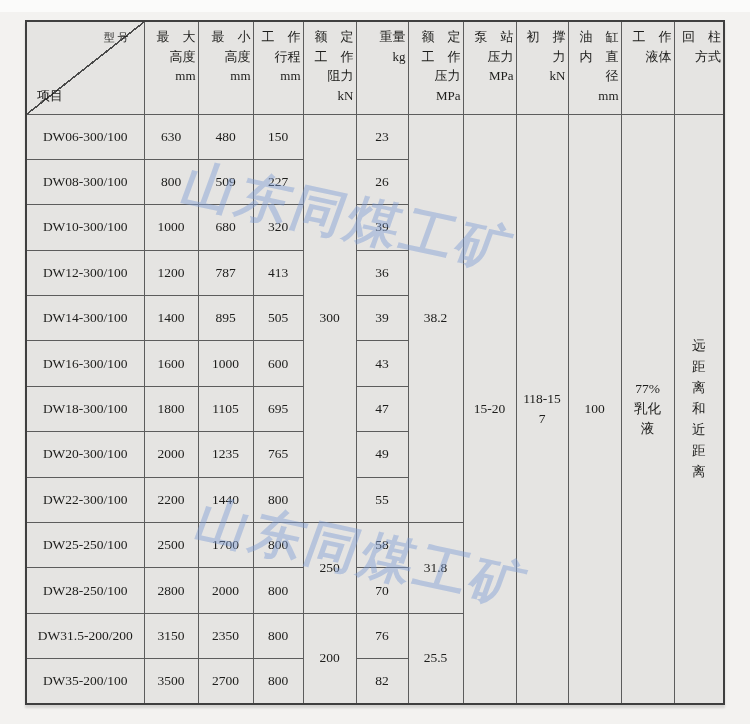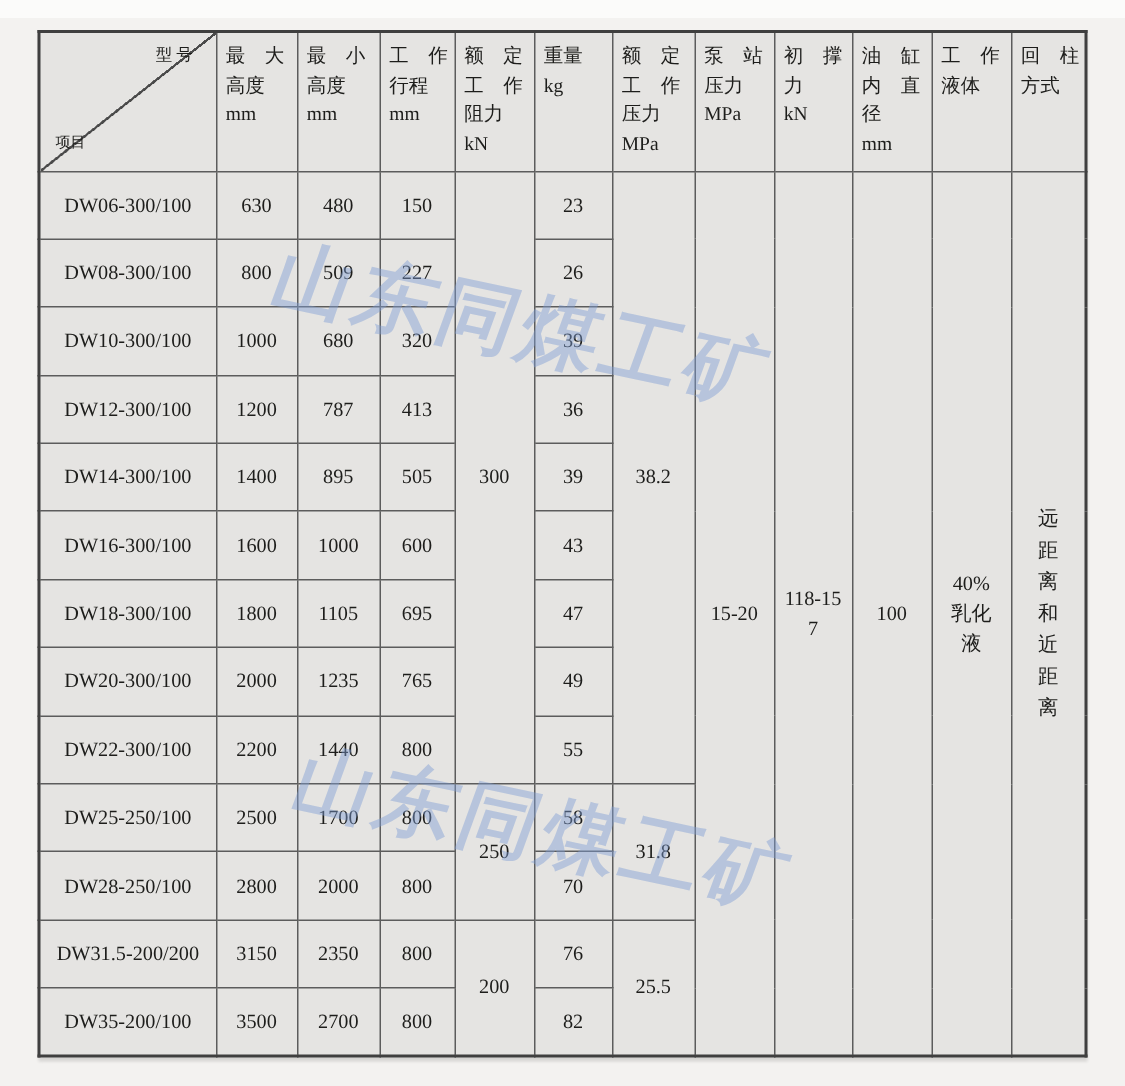--- a/index.html
+++ b/index.html
@@ -32,37 +32,37 @@
     vertical-align: middle;
     font-size: 13.5px;
     color: #1d1d1b;
     overflow: hidden;
     line-height: 18px;
   }
   tr.hdr { height: 93px; }
   tr.data { height: 45.4px; }
   td.h {
     vertical-align: top;
-    text-align: left;
+    text-align: right;
     padding: 5px 2px 0 6px;
     white-space: pre-line;
     font-size: 13px;
     line-height: 19.5px;
   }
   td.diag {
     position: relative;
     padding: 0;
     background-image: linear-gradient(to bottom right,
       transparent calc(50% - 0.8px),
       #4a4a4a calc(50% - 0.8px),
       #4a4a4a calc(50% + 0.8px),
       transparent calc(50% + 0.8px));
   }
   .diag-model { position: absolute; top: 6px; right: 15px; font-size: 11px; }
-  .diag-item  { position: absolute; bottom: 9px; left: 10px; font-size: 10px; }
+  .diag-item  { position: absolute; bottom: 9px; left: 10px; font-size: 13px; }
   td.cell-initial { word-break: break-all; padding: 12px 6px; line-height: 20px; }
   td.cell-fluid   { word-break: break-all; padding: 0 8px; line-height: 20px; }
   td.cell-return  { padding: 0 11px; line-height: 21px; text-align: center; }
   .wm {
     position: absolute;
     white-space: nowrap;
     font-family: "DejaVu Sans", "Liberation Sans", sans-serif;
     font-weight: 700;
     font-size: 52px;
     letter-spacing: 4px;
@@ -141,21 +141,21 @@
       <td>DW06-300/100</td>
       <td>630</td>
       <td>480</td>
       <td>150</td>
       <td rowspan="9">300</td>
       <td>23</td>
       <td rowspan="9">38.2</td>
       <td rowspan="13">15-20</td>
       <td rowspan="13" class="cell-initial">118-157</td>
       <td rowspan="13">100</td>
-      <td rowspan="13" class="cell-fluid">40%乳化液</td>
+      <td rowspan="13" class="cell-fluid">77%乳化液</td>
       <td rowspan="13" class="cell-return">远距离和近距离</td>
     </tr>
 
     <tr class="data">
       <td>DW08-300/100</td>
       <td>800</td>
       <td>509</td>
       <td>227</td>
       <td>26</td>
     </tr>

